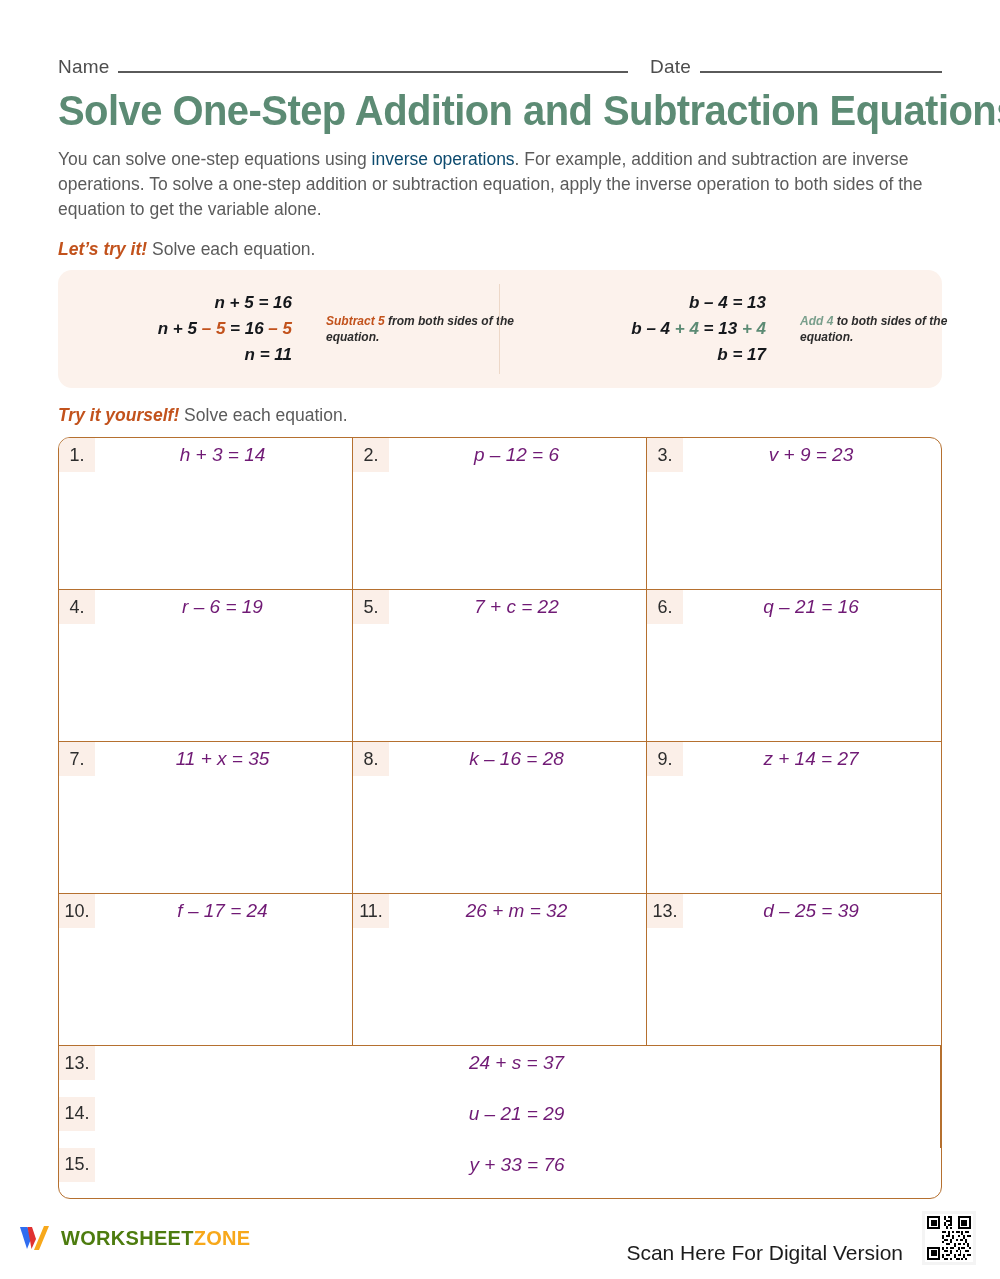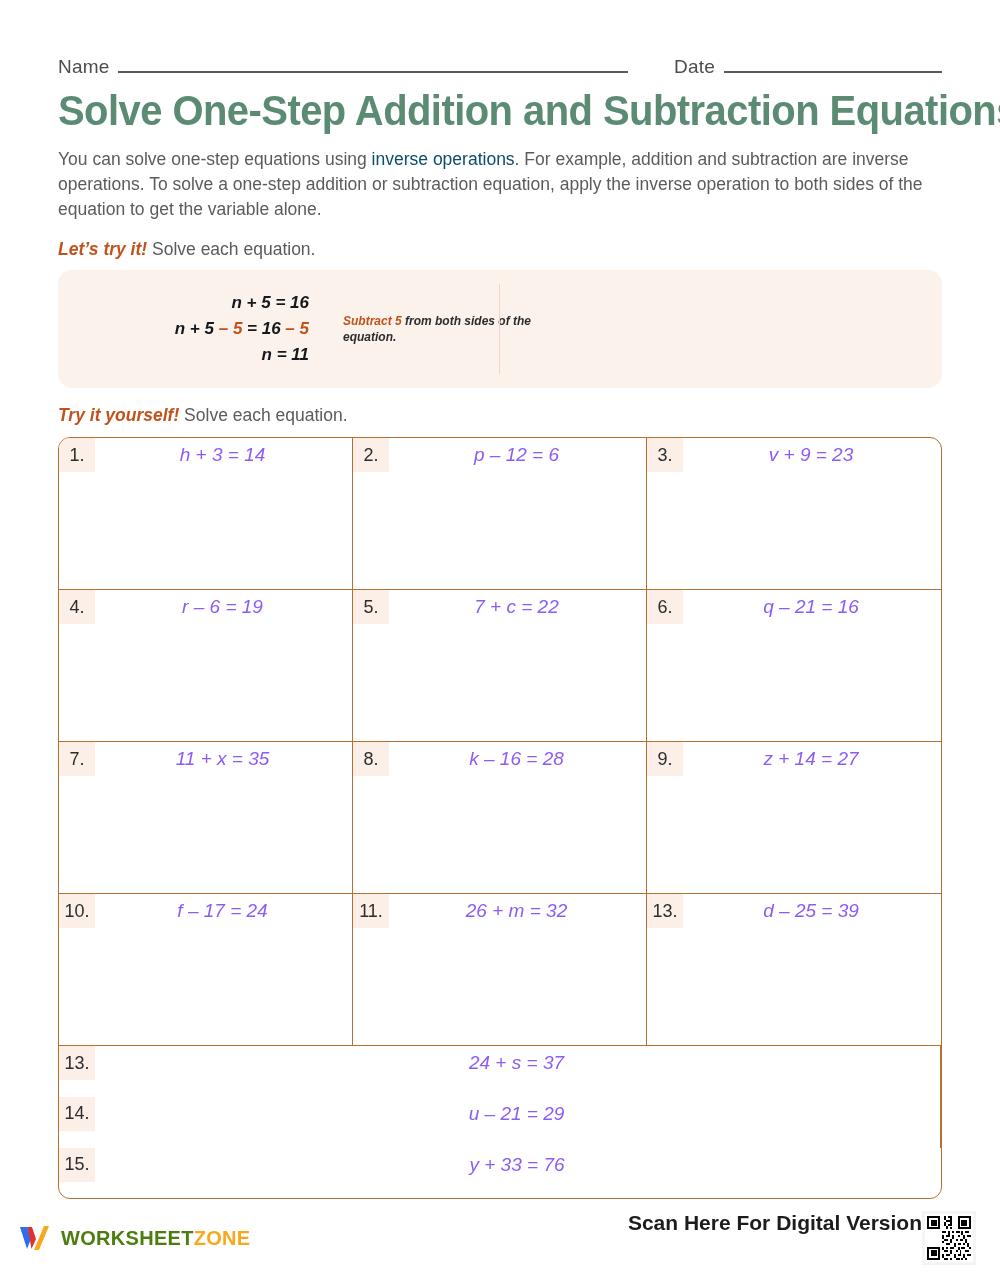--- a/index.html
+++ b/index.html
@@ -25,21 +25,20 @@
   }
 
   
   .namedate {
     display: flex;
     align-items: baseline;
     padding-top: 56px;
     font-size: 19px;
     color: #4d4d4d;
     letter-spacing: 0.2px;
-    gap: 24px;
   }
   .nd-label { white-space: nowrap; font-size: 19px; color:#4d4d4d; }
   .nd-line {
     flex: 1 1 auto;
     border-bottom: 2px solid #5a5a5a;
     height: 14px;
     margin-left: 9px;
   }
   .nd-name-wrap { display:flex; align-items:baseline; width: 570px; }
   .nd-date-wrap { display:flex; align-items:baseline; flex:1 1 auto; margin-left: 22px; }
@@ -89,21 +88,21 @@
     align-items: center;
     position: relative;
   }
   .ex-half {
     flex: 1 1 50%;
     display: flex;
     align-items: center;
     height: 100%;
     box-sizing: border-box;
   }
-  .ex-half.left { padding-left: 41px; }
+  .ex-half.left { padding-left: 24px; }
   .ex-half.right { padding-left: 40px; }
   .ex-divider {
     position: absolute;
     left: 441px;
     top: 14px;
     bottom: 14px;
     width: 1px;
     background: #edd8c8;
   }
   .ex-eqs {
@@ -167,21 +166,21 @@
     font-size: 18px;
     color: #2d2d2d;
   }
   .cell-eq {
     position: absolute;
     left: 0; right: 0;
     top: 6px;
     text-align: center;
     font-size: 19px;
     font-style: italic;
-    color: #8b5cf6;
+    color: #701a75;
     padding-left: 34px;
     box-sizing: border-box;
   }
 
   
   .footer {
     position: absolute;
     left: 0; right: 0;
     bottom: 16px;
     height: 50px;
@@ -200,23 +199,22 @@
   .brand-text {
     font-size: 20px;
     font-weight: 700;
     letter-spacing: 0.3px;
   }
   .brand-text .b1 { color: #4d7c0f; }
   .brand-text .b2 { color: #f7a81b; }
 
   .scan {
     display: flex;
-    align-items: flex-start;
-    gap: 0;
-    font-weight: bold;
+    align-items: flex-end;
+    gap: 19px;
   }
   .scan-label {
     font-size: 21px;
     color: #1c1c1c;
   }
   .qr {
     width: 54px;
     height: 54px;
     background: #f4f4f4;
     padding: 3px;
@@ -255,20 +253,28 @@
 
     <div class="ex-half left">
       <div class="ex-eqs">
         <div class="row">n + 5 = 16</div>
         <div class="row"><span>n + 5 </span><span class="orange">– 5</span><span> = 16 </span><span class="orange">– 5</span></div>
         <div class="row">n = 11</div>
       </div>
       <div class="ex-note"><span class="hl-orange">Subtract 5</span><span> from both sides of the equation.</span></div>
     </div>
 
+    <div class="ex-half right">
+      <div class="ex-eqs">
+        <div class="row">b – 4 = 13</div>
+        <div class="row"><span>b – 4 </span><span class="green">+ 4</span><span> = 13 </span><span class="green">+ 4</span></div>
+        <div class="row">b = 17</div>
+      </div>
+      <div class="ex-note"><span class="hl-green">Add 4</span><span> to both sides of the equation.</span></div>
+    </div>
   </div>
 
   <div class="trybar">
     <span class="lead">Try it yourself!</span><span> Solve each equation.</span>
   </div>
 
   <div class="grid">
     <div class="grid-row">
       <div class="cell">
         <span class="cell-num">1.</span>

